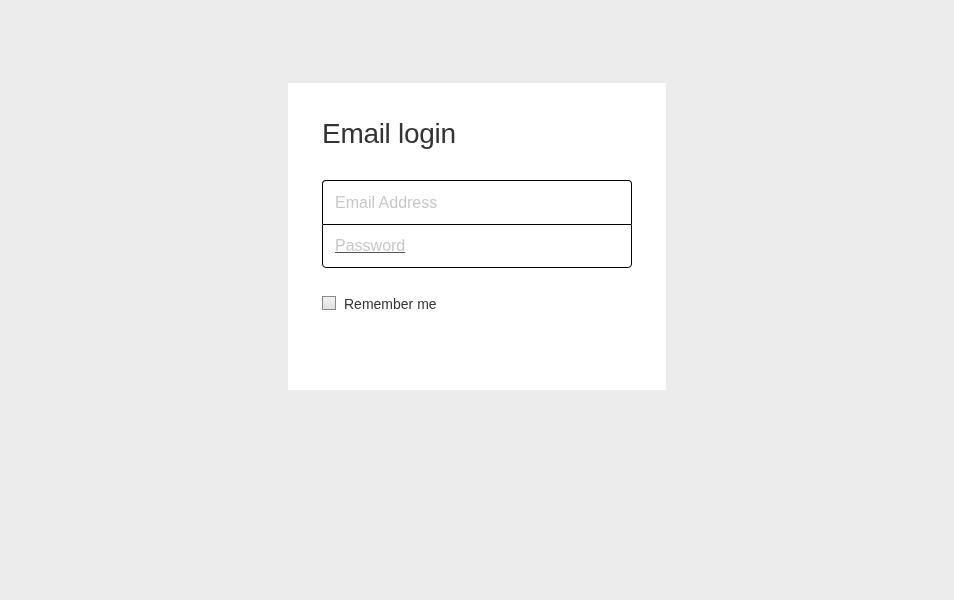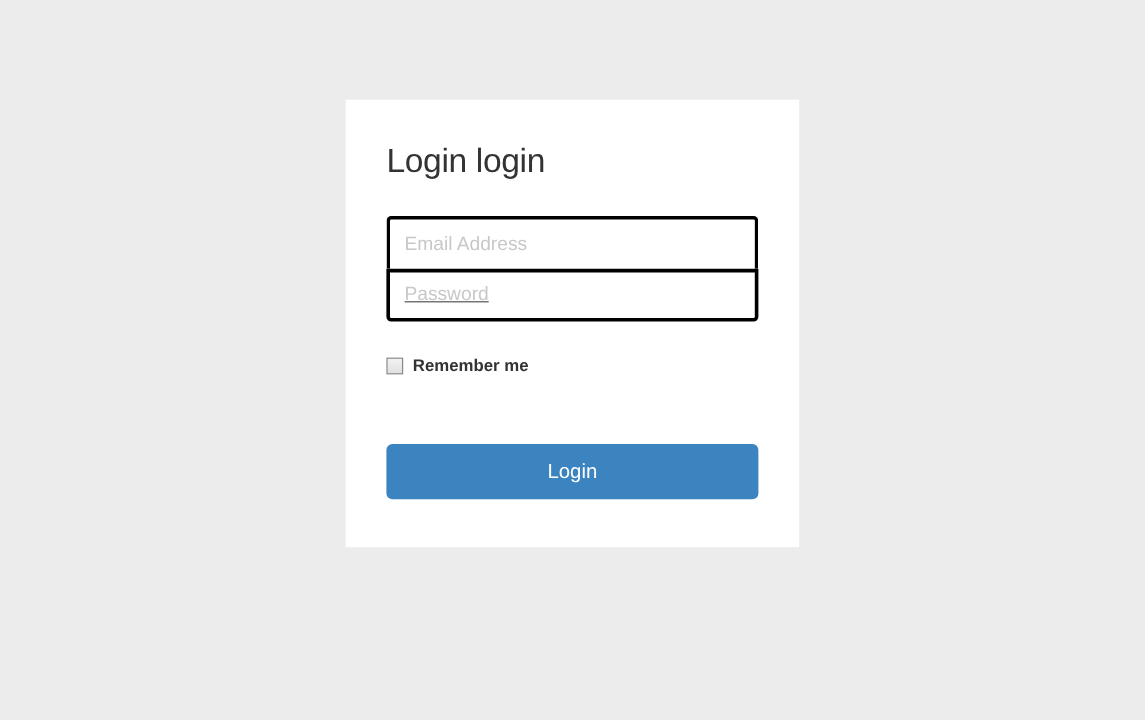--- a/index.html
+++ b/index.html
@@ -28,43 +28,42 @@
       color: #333333;
       margin-bottom: 30px;
       letter-spacing: -0.3px;
     }
     .input-group {
       margin-bottom: 28px;
     }
     .text-input {
       width: 100%;
       height: 44px;
-      border: 3px solid #000000;
+      border: 1px solid #000000;
       padding: 0 12px;
       font-size: 16px;
       color: #555555;
       outline: none;
       background: #fff;
     }
     .text-input::placeholder {
       color: #c8c8c8;
     }
     .text-input:first-child {
       border-radius: 4px 4px 0 0;
       border-bottom: none;
     }
     .text-input:last-child {
       border-radius: 0 0 4px 4px;
       text-decoration: underline;
     }
     .remember-row {
       display: flex;
-      align-items: flex-end;
-      margin-bottom: 58px;
-      font-weight: bold;
+      align-items: flex-start;
+      margin-bottom: 38px;
     }
     .checkbox {
       width: 14px;
       height: 14px;
       border: 1px solid #888;
       background: linear-gradient(#f2f2f2, #e0e0e0);
       margin-right: 8px;
       cursor: pointer;
     }
     .remember-label {
@@ -80,26 +79,25 @@
       color: #ffffff;
       font-size: 17px;
       font-weight: 400;
       cursor: pointer;
     }
   </style>
 </head>
 <body>
 
 <div class="login-card">
-  <h1 class="login-title">Login login</h1>
+  <h1 class="login-title">Email login</h1>
 
   <div class="input-group">
     <input type="text" class="text-input" placeholder="Email Address" style="">
     <input type="password" class="text-input" placeholder="Password" style="">
   </div>
 
   <div class="remember-row">
     <div class="checkbox"></div>
     <span class="remember-label">Remember me</span>
   </div>
 
-  <button class="login-button">Login</button>
 </div>
 
 </body></html>

